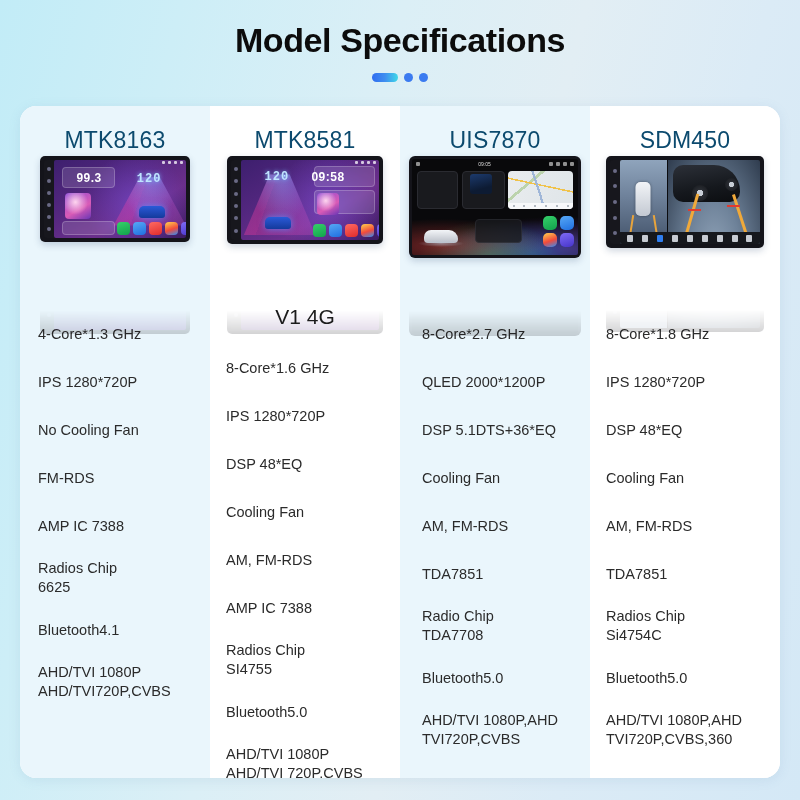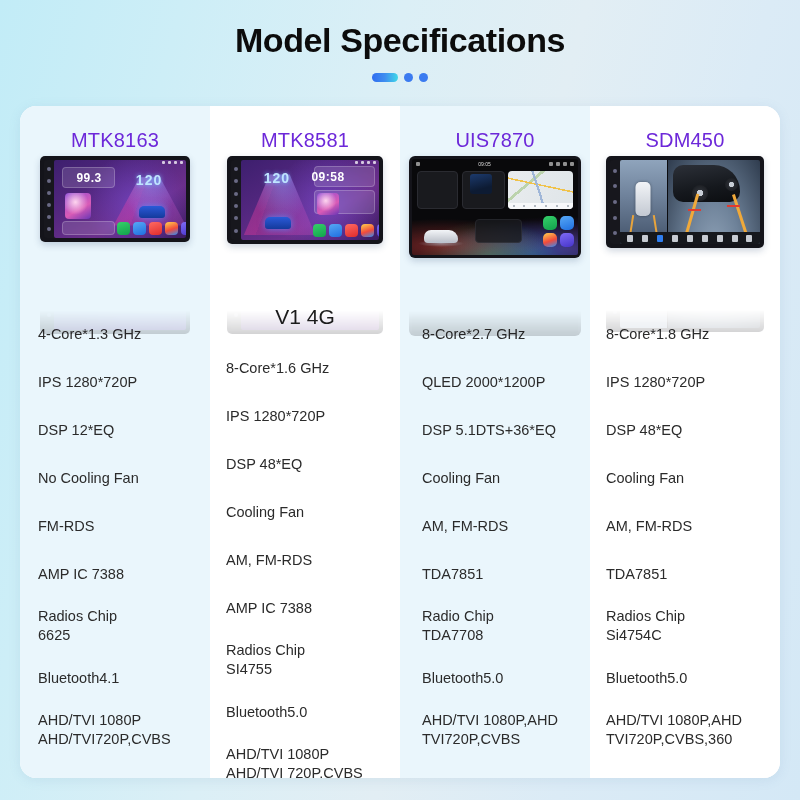--- a/index.html
+++ b/index.html
@@ -79,22 +79,22 @@
   }
   .spec-col.tinted { background: #eaf6fc; }
   .spec-col.plain  { background: #ffffff; }
 
   
   .chip-name {
     height: 44px;
     display: flex;
     align-items: center;
     justify-content: center;
-    font-size: 20px;
-    color: #6d28d9;
+    font-size: 23px;
+    color: #0c4a6e;
     letter-spacing: 0.2px;
     padding-top: 24px;
   }
 
   
   .device-wrap {
     height: 150px;
     display: flex;
     align-items: flex-start;
     justify-content: center;
@@ -204,22 +204,23 @@
   .carshape {
     position: absolute; bottom: 26%; left: 50%;
     transform: translateX(-50%);
     width: 26px; height: 12px;
     border-radius: 5px 5px 3px 3px;
     background: linear-gradient(180deg, #2a5ad8, #143a9c);
     box-shadow: 0 0 7px rgba(90,140,255,0.85);
   }
   .gauge {
     position: absolute; top: 16%; left: 50%; transform: translateX(-50%);
-    color: #bfe4ff; font-size: 14px; font-weight: 700; letter-spacing: 1px;
+    color: #bfe4ff; font-size: 12px; font-weight: 700; letter-spacing: 1px;
     text-shadow: 0 0 4px rgba(120,190,255,0.9);
+    font-family: Liberation Mono, monospace;
   }
   .widget {
     position: absolute;
     background: rgba(255,255,255,0.13);
     border: 0.5px solid rgba(255,255,255,0.22);
     border-radius: 4px;
     backdrop-filter: blur(1px);
   }
   .freq {
     position: absolute; left: 17%; top: 14%;
@@ -442,21 +443,20 @@
           <div class="screen">
               <div class="ui-purple"></div>
             </div>
         </div>
       </div>
     </div>
 
     <div class="spec-list">
       <div class="spec-cell">4-Core*1.3 GHz</div>
       <div class="spec-cell">IPS 1280*720P</div>
-      <div class="spec-cell">DSP 12*EQ</div>
       <div class="spec-cell">No Cooling Fan</div>
       <div class="spec-cell">FM-RDS</div>
       <div class="spec-cell">AMP IC 7388</div>
       <div class="spec-cell tall">Radios Chip
 6625</div>
       <div class="spec-cell">Bluetooth4.1</div>
       <div class="spec-cell tall">AHD/TVI 1080P
 AHD/TVI720P,CVBS</div>
     </div>
   </div>

